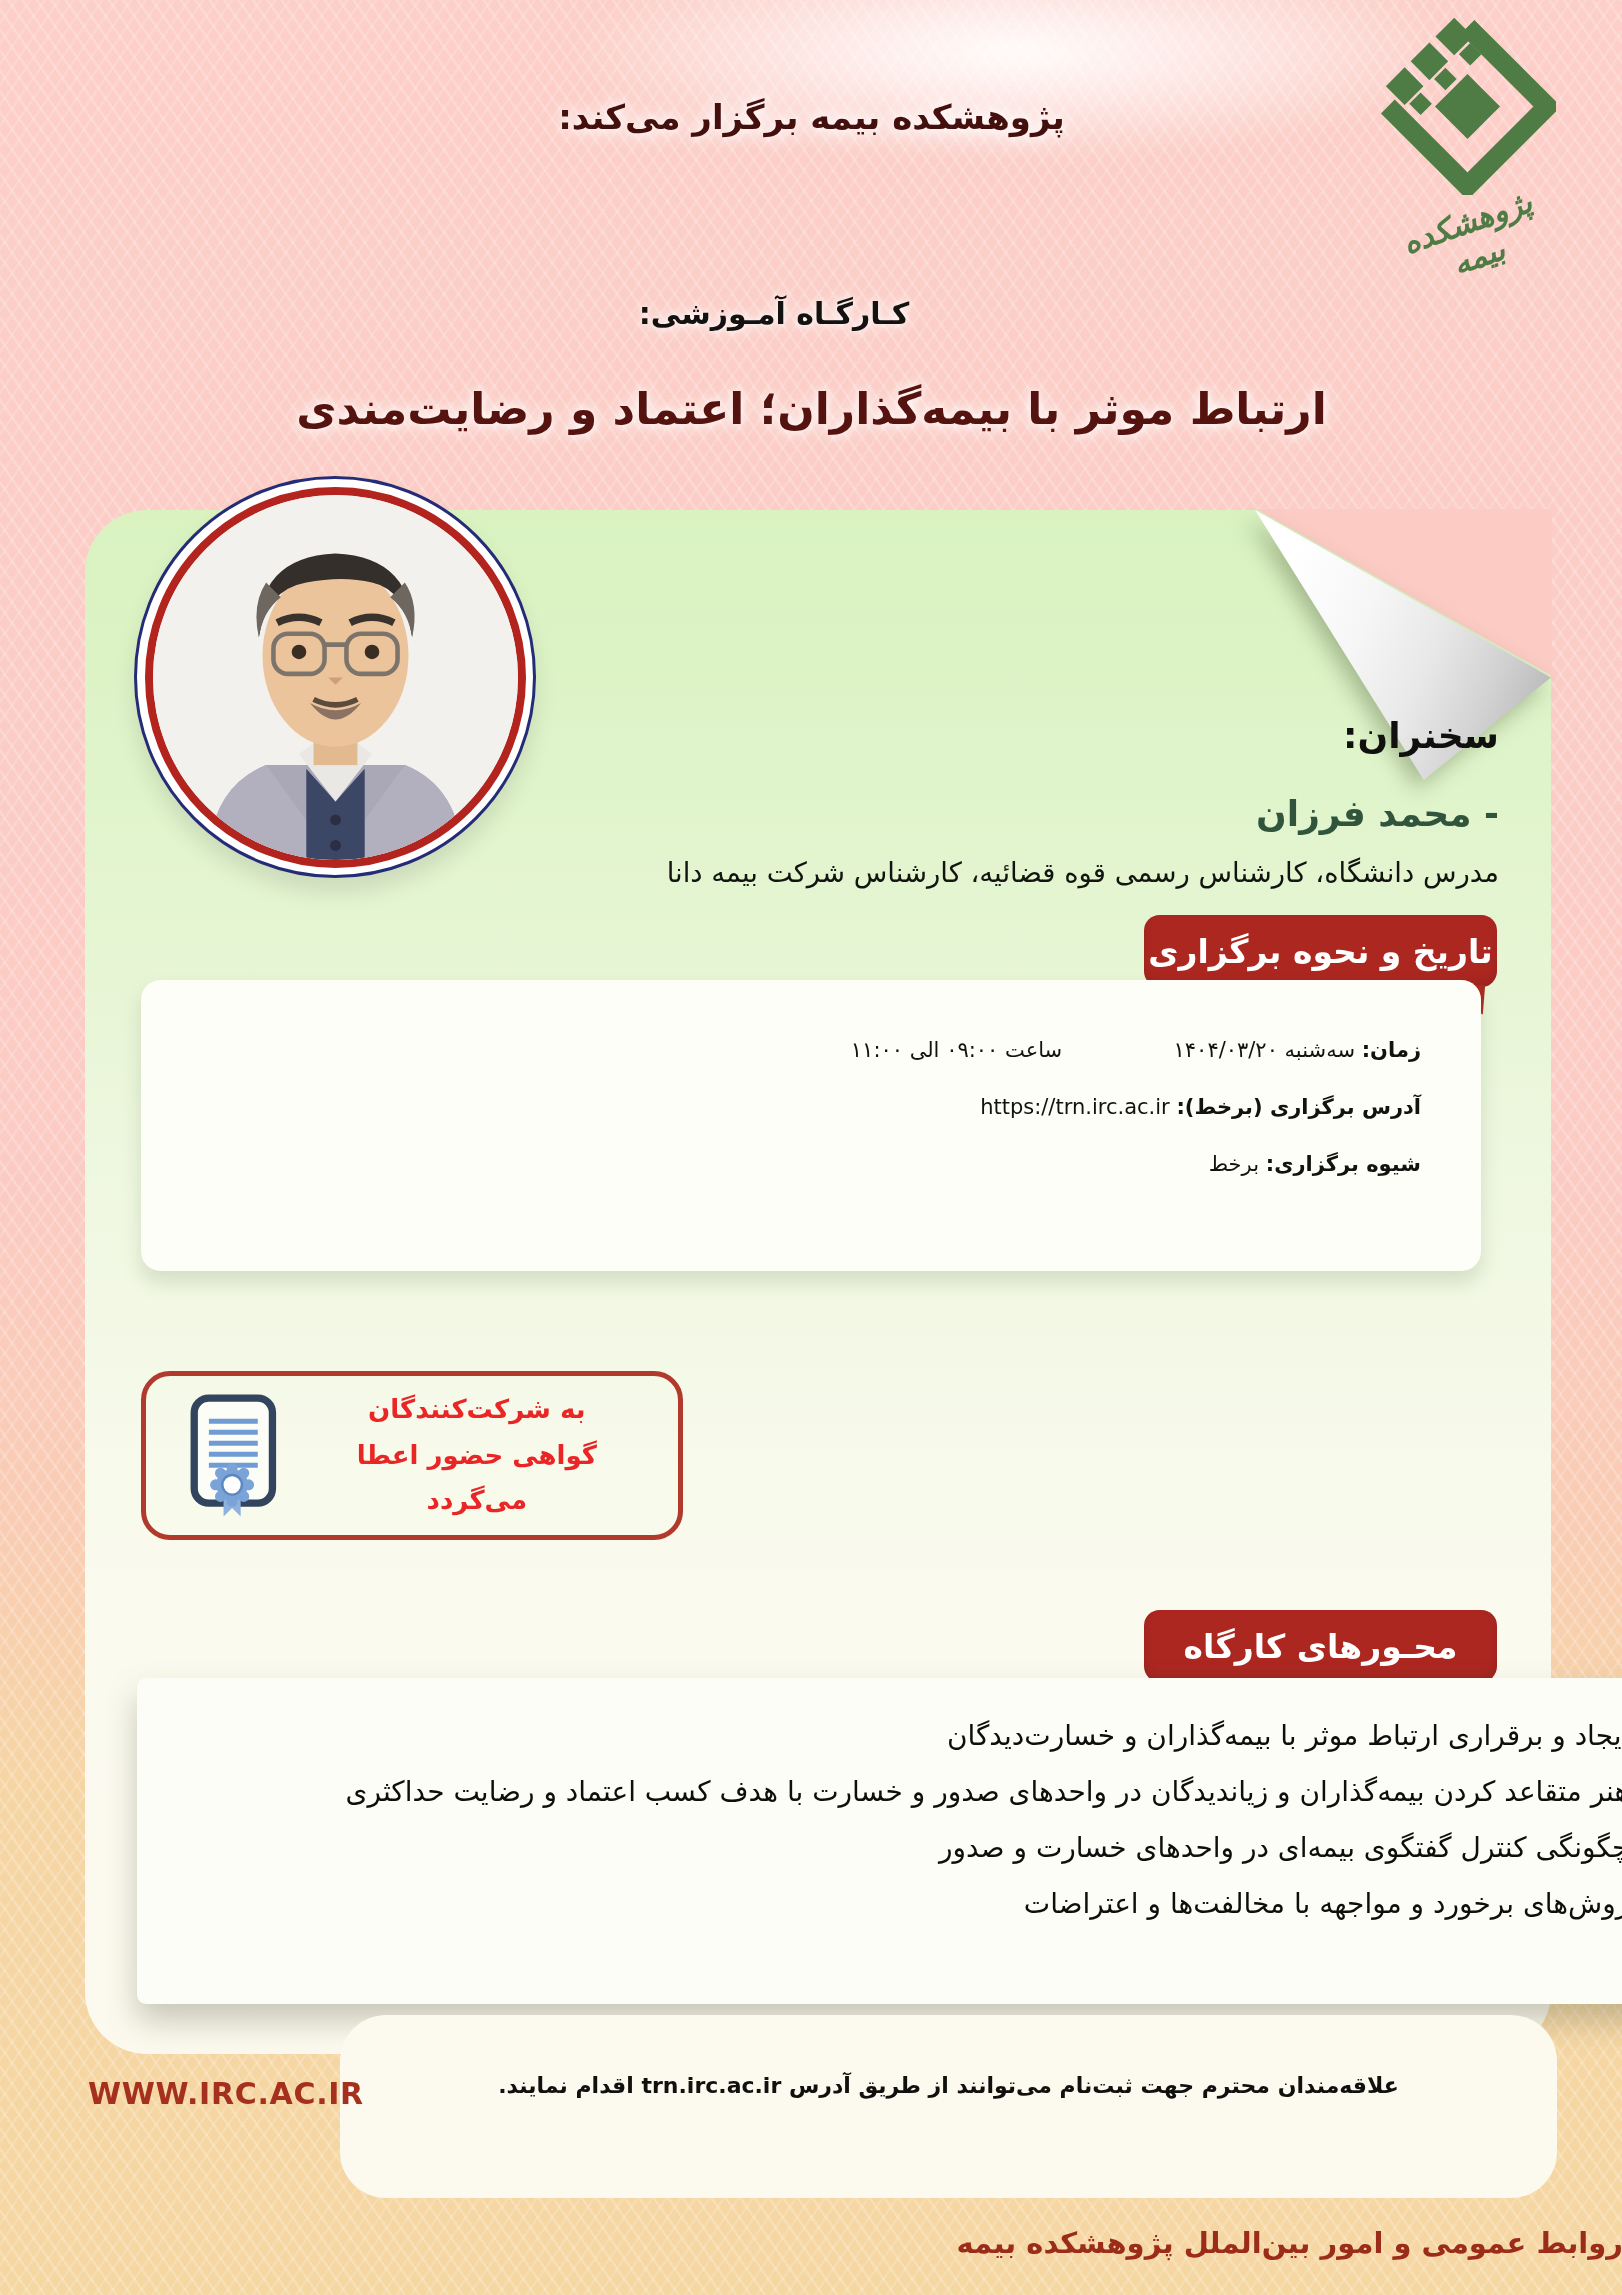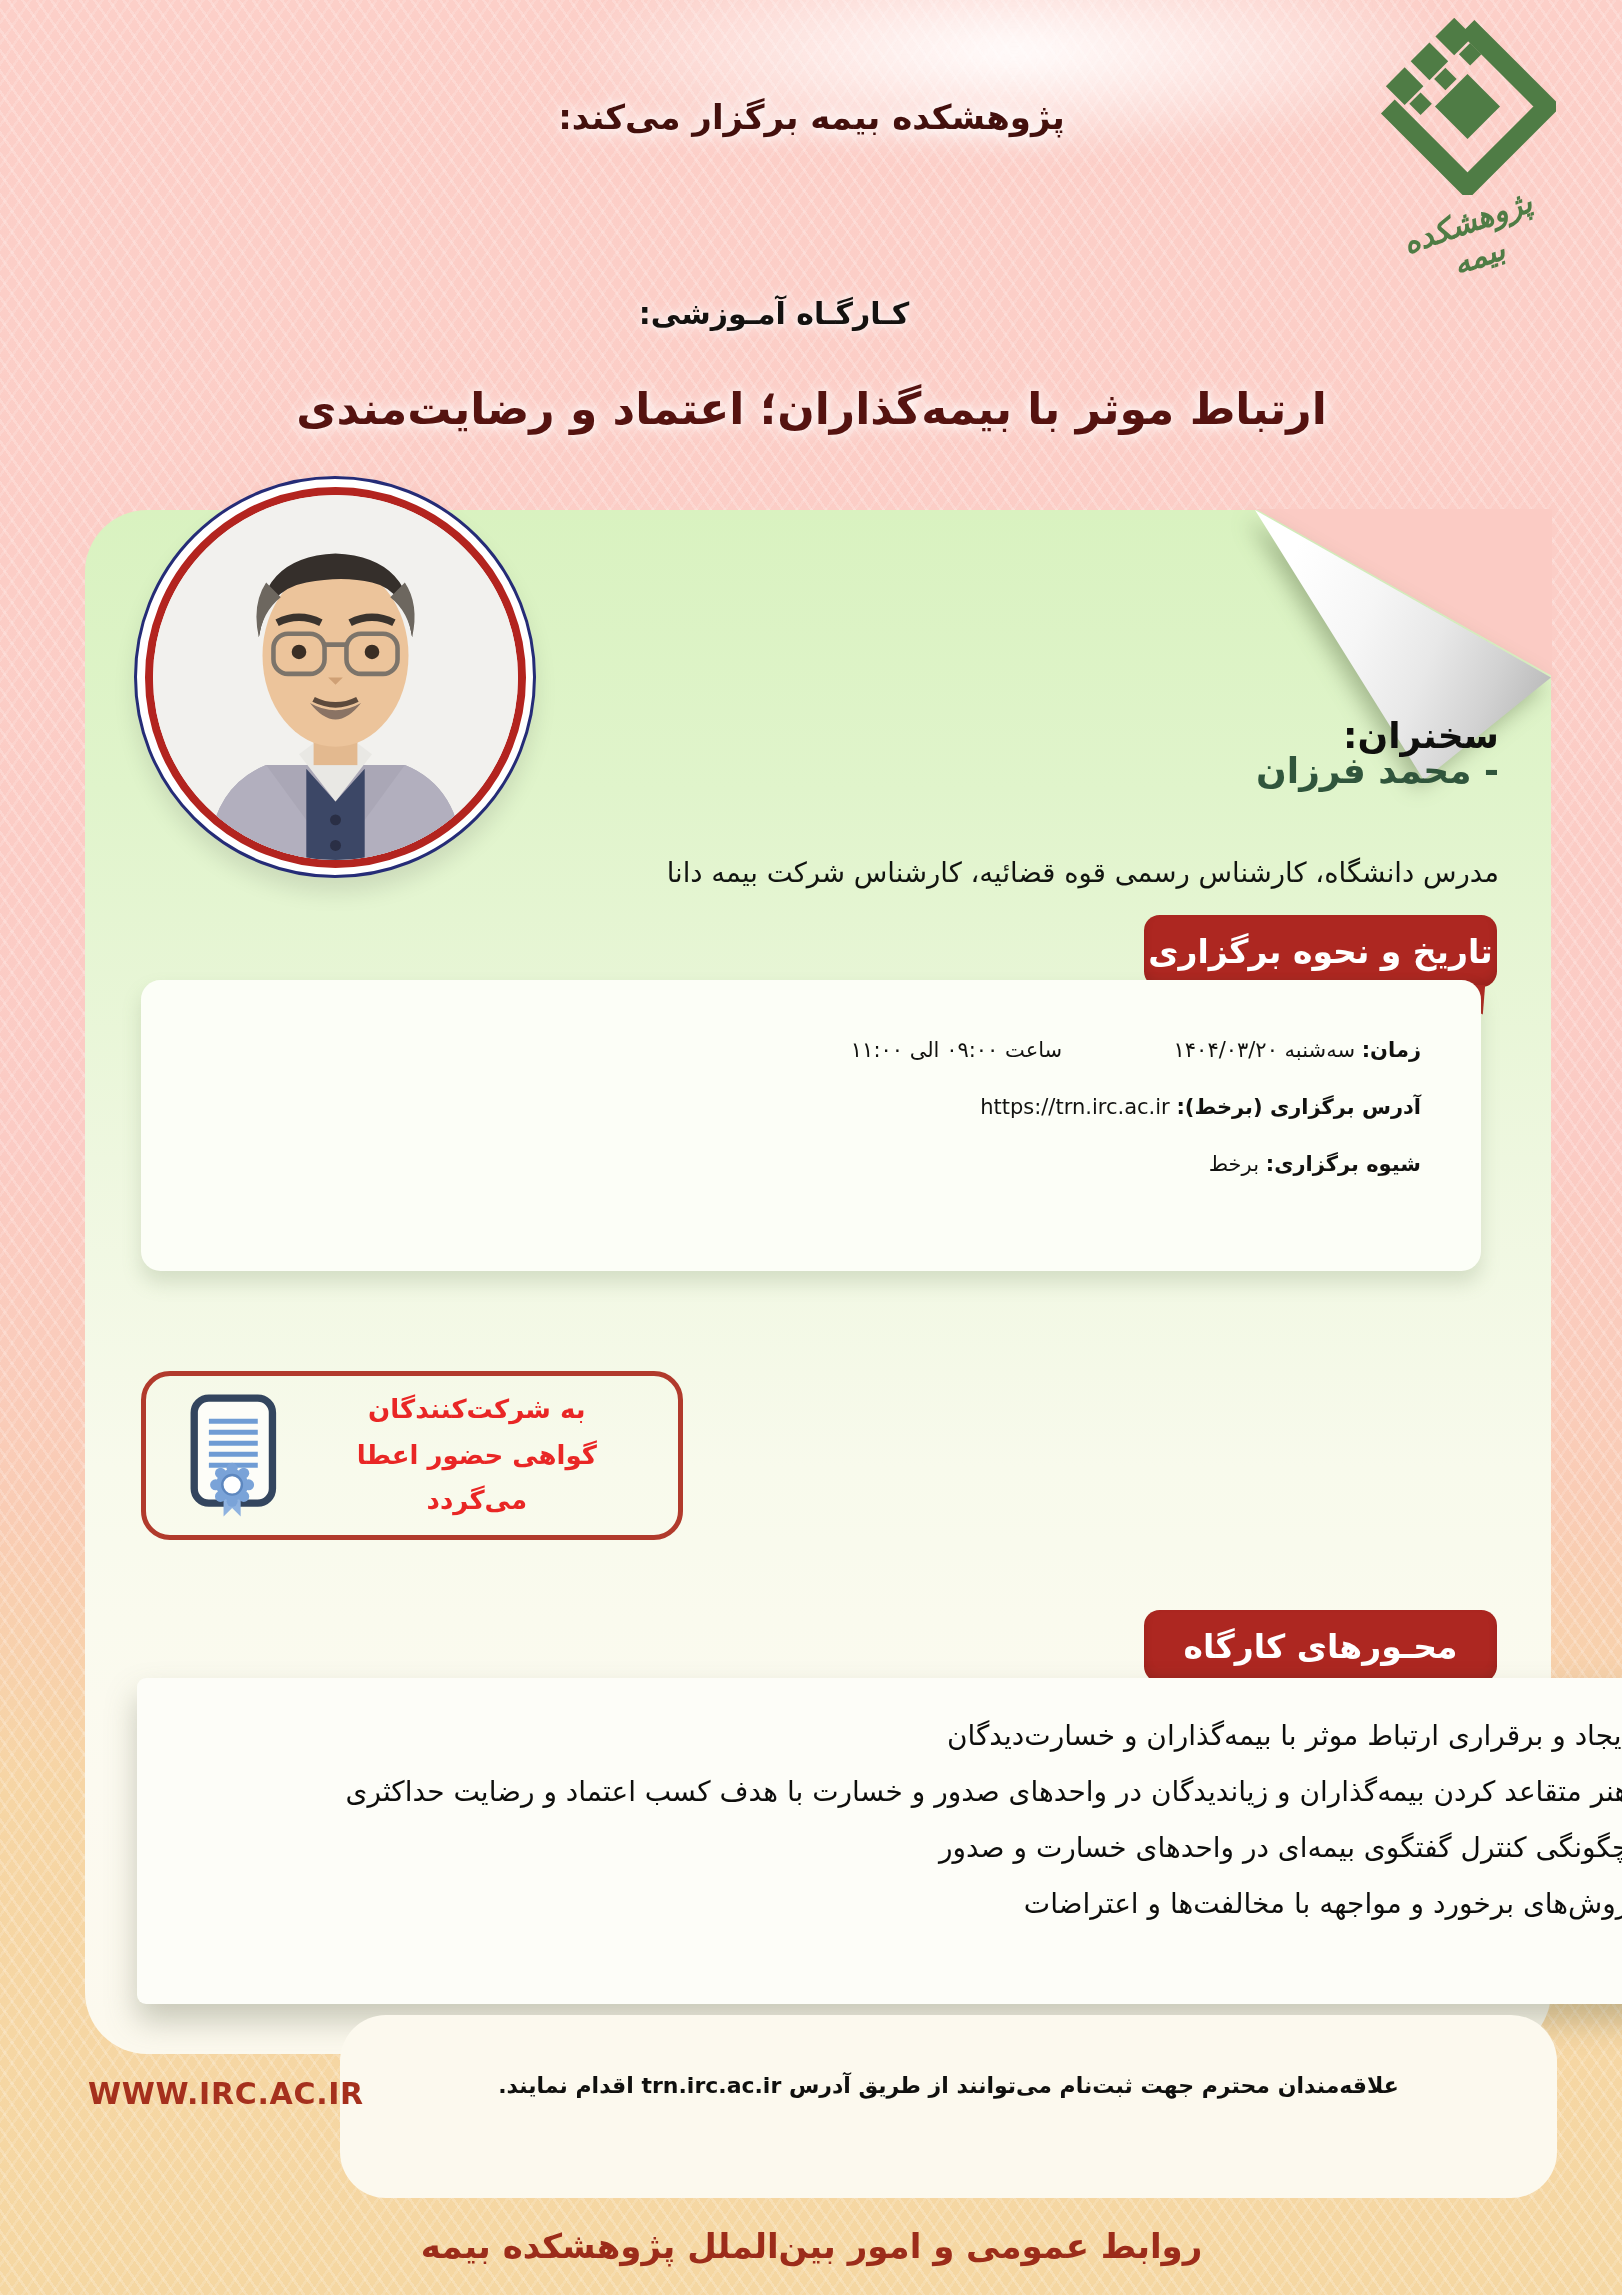--- a/index.html
+++ b/index.html
@@ -77,21 +77,21 @@
     width:381px; height:381px; border-radius:50%; border:8.5px solid #b3241f;
     overflow:hidden; background:#f2f1ee;
   }
   .photo-inner svg { display:block; width:100%; height:100%; }
 
   .speaker-label {
     position:absolute; top:715px; right:124px; font-size:36px; font-weight:bold;
     color:#10100e; direction:rtl;
   }
   .speaker-name {
-    position:absolute; top:750px; right:124px; font-size:36px; font-weight:bold;
+    position:absolute; top:793px; right:124px; font-size:36px; font-weight:bold;
     color:#30553c; direction:rtl;
   }
   .speaker-bio {
     position:absolute; top:856px; right:124px; font-size:27.5px; color:#121410; direction:rtl;
   }
 
   .banner {
     position:absolute; width:353px; height:72px; background:#ad2721; border-radius:15.7px;
     color:#ffffff; font-size:33px; font-weight:bold; direction:rtl;
     display:flex; align-items:center; justify-content:center;
@@ -147,22 +147,22 @@
     padding-top:58px; text-align:center; font-size:22px; font-weight:bold; color:#10100e;
     direction:rtl;
   }
 
   .www {
     position:absolute; left:88px; top:2076px; width:249px;
     font-size:30px; font-weight:bold; color:#a5301d; letter-spacing:0.7px;
   }
 
   .footer-credit {
-    position:absolute; top:2226px; left:0; width:1623px; text-align:center;
-    font-size:34px; font-weight:bold; color:#9c2c1a; direction:rtl;
+    position:absolute; top:2226px; left:0; width:1623px; text-align:right;
+    font-size:29px; font-weight:bold; color:#9c2c1a; direction:rtl;
   }
 </style>
 </head>
 <body>
 
 <div class="page">
 
   <div class="glow"></div>
 
   <div class="header-line">پژوهشکده بیمه برگزار می‌کند:</div>

